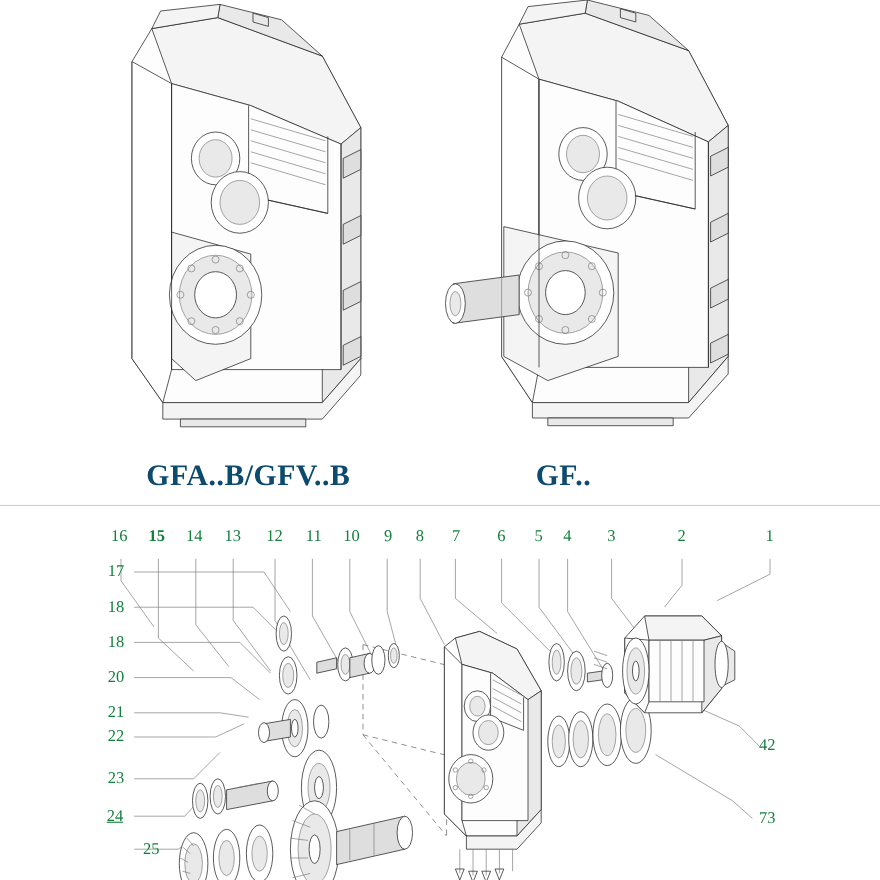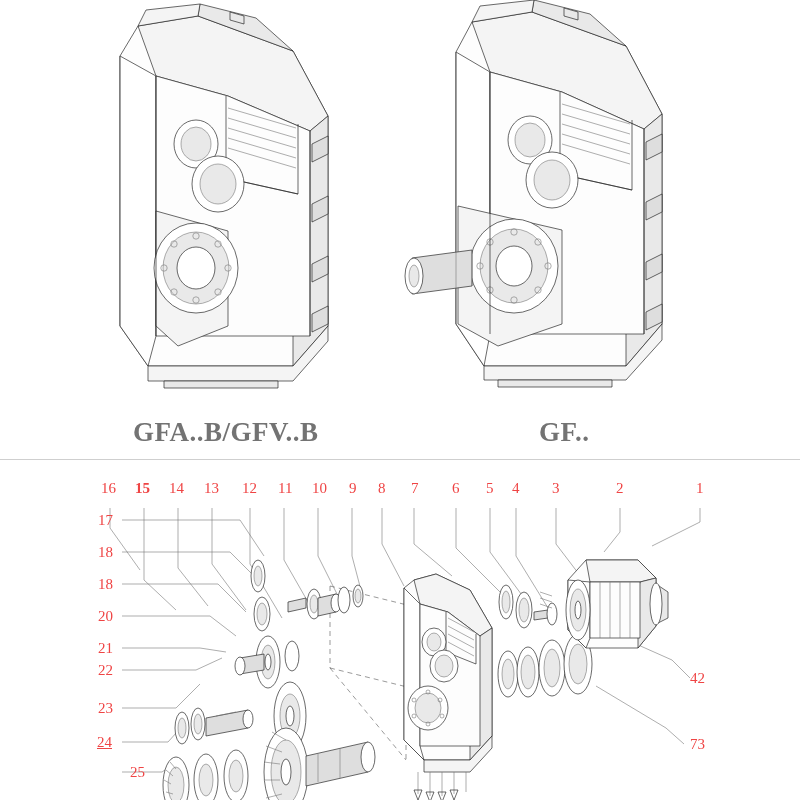--- a/index.html
+++ b/index.html
@@ -16,38 +16,38 @@
   .top-section{position:absolute;left:0;top:0;width:800px;height:460px;}
   .unit-svg{position:absolute;}
   #unit-a{left:78px;top:-4px;}
   #unit-b{left:398px;top:-6px;}
 
   .caption{
     position:absolute;
     font-weight:bold;
     font-size:27px;
     letter-spacing:0.5px;
-    color:#737373;
+    color:#0c4a6e;
     white-space:nowrap;
   }
   #cap-a{left:133px;top:417px;}
-  #cap-b{left:539px;top:417px;}
+  #cap-b{left:487px;top:417px;}
 
   
   .divider{
     position:absolute;left:0;top:459px;width:800px;height:1px;
     background:#cfcfcf;
   }
 
   
   .exploded{position:absolute;left:0;top:460px;width:800px;height:340px;}
   .num{
     position:absolute;
     font-size:15px;
-    color:#ef4444;
+    color:#15803d;
     font-family:"Liberation Serif", serif;
     white-space:nowrap;
   }
   svg{display:block;overflow:visible;}
   .ln{stroke:#2a2a2a;stroke-width:0.7;fill:none;}
   .ln-lt{stroke:#777;stroke-width:0.6;fill:none;}
   .dash{stroke:#555;stroke-width:0.6;fill:none;stroke-dasharray:5 4;}
   .fillA{fill:#fdfdfd;}
   .fillB{fill:#f4f4f4;}
   .fillC{fill:#e9e9e9;}

